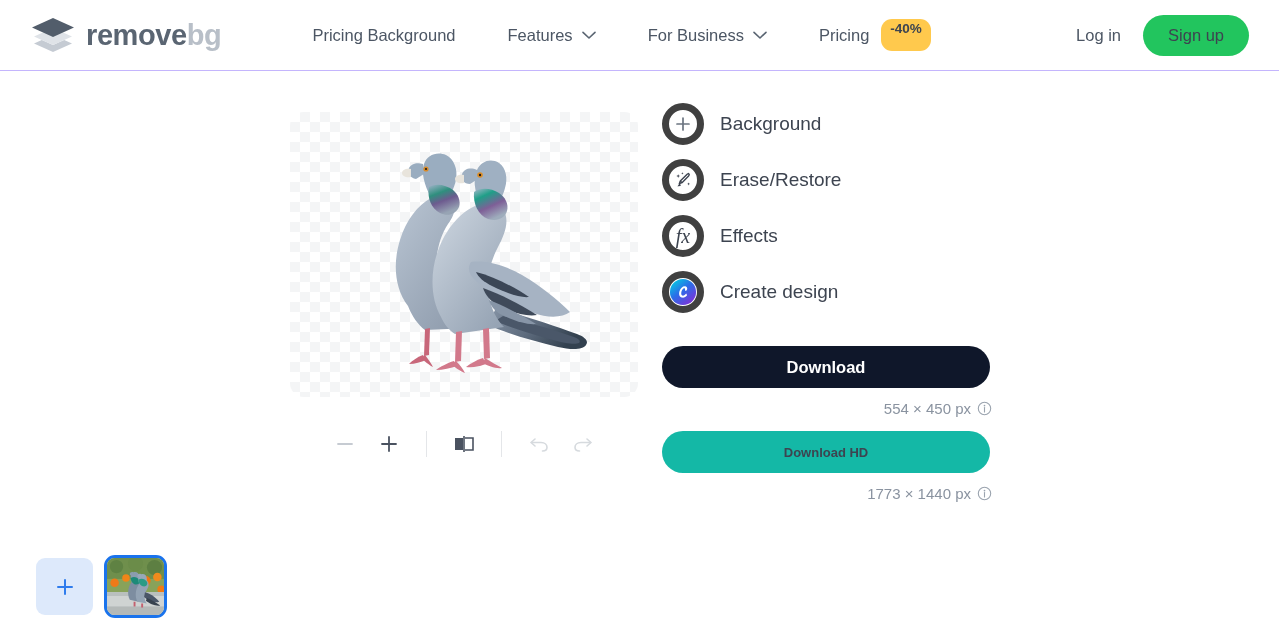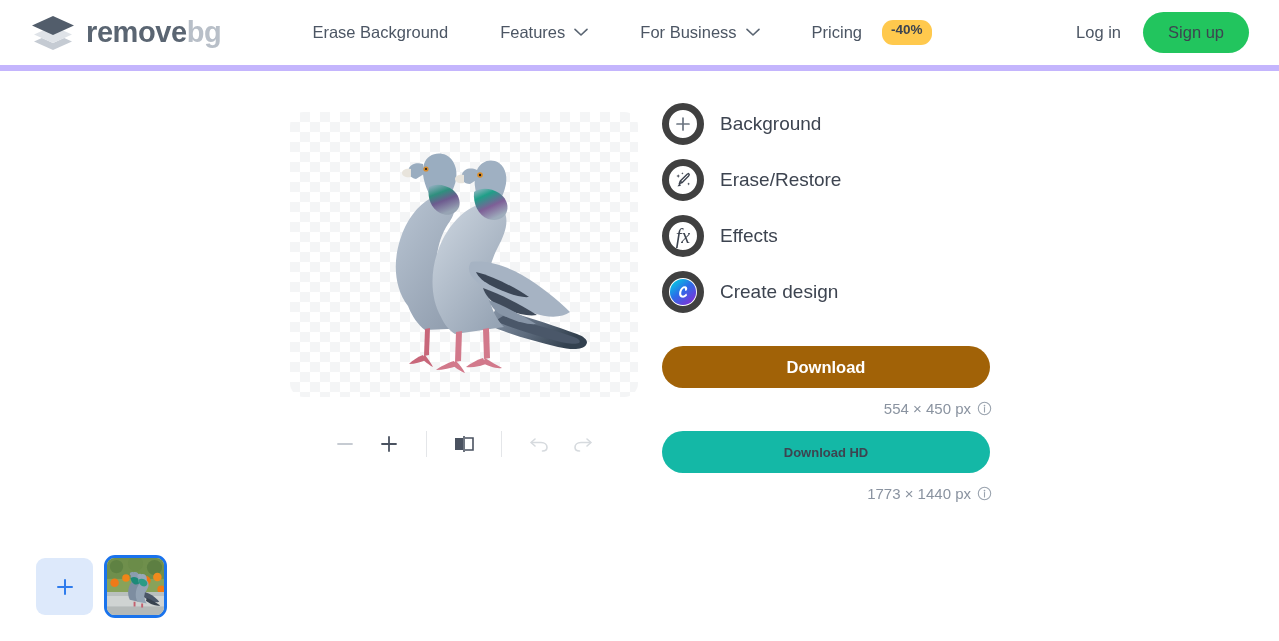--- a/index.html
+++ b/index.html
@@ -7,21 +7,21 @@
     width: 1279px; height: 641px;
     background: #ffffff;
     font-family: "Liberation Sans", sans-serif;
     overflow: hidden;
   }
 
   
   .header {
     position: relative;
     height: 71px;
-    border-bottom: 6px solid #c4b5fd;
+    border-bottom: 1px solid #c4b5fd;
     display: flex;
     align-items: center;
   }
   .logo-wrap {
     display: flex; align-items: center;
     margin-left: 30px;
     gap: 10px;
     cursor: pointer;
   }
   .logo-mark { width: 46px; height: 40px; display: block; }
@@ -47,23 +47,23 @@
     cursor: pointer;
     white-space: nowrap;
   }
   .chev { display: block; }
   .badge {
     background: #ffc94d;
     color: #3d4450;
     font-size: 13.5px;
     font-weight: 700;
     border-radius: 11px;
-    padding: 3px 9px 8px;
+    padding: 3px 9px 15px;
     line-height: 1;
-    margin-left: 11px;
+    margin-left: 3px;
   }
 
   .header-right {
     position: absolute;
     right: 30px;
     display: flex; align-items: center; gap: 6px;
   }
   .login-link {
     font-size: 16.5px; color: #4c5664;
     padding: 9px 16px;
@@ -141,21 +141,21 @@
   .fx-glyph {
     font-family: "Liberation Serif", serif;
     font-style: italic;
     font-size: 20px;
     color: #3d4450;
   }
 
   .dl-wrap { margin-top: 26px; }
   .btn-download {
     display: block; width: 328px; height: 42px;
-    background: #a16207; color: #fff;
+    background: #0f172a; color: #fff;
     font-size: 16.5px; font-weight: 700;
     border: none; border-radius: 21px;
     cursor: pointer; font-family: inherit;
   }
   .btn-hd {
     display: block; width: 328px; height: 42px;
     background: #14b8a6; color: #3d4450;
     font-size: 13px;
     border: none; border-radius: 21px;
     cursor: pointer; font-family: inherit;
@@ -202,21 +202,21 @@
       <polygon points="23,12 43,21 23,30 3,21" fill="#ffffff"></polygon>
       <polygon points="23,13 42,21.5 23,30 4,21.5" fill="#dfe3e8"></polygon>
       <polygon points="23,3 44,12.5 23,22 2,12.5" fill="#525d6b"></polygon>
     </svg>
     <div class="logo-text"><span class="logo-remove">remove</span><span class="logo-bg">bg</span></div>
   </div>
 
   <div class="nav">
 
     <div class="nav-item">
-      <span>Erase Background</span>
+      <span>Pricing Background</span>
     </div>
 
     <div class="nav-item">
       <span>Features</span>
       <svg class="chev" width="14" height="9" viewBox="0 0 14 9">
         <path d="M1 1.3 L7 7 L13 1.3" fill="none" stroke="#5a6572" stroke-width="1.6" stroke-linecap="round" stroke-linejoin="round"></path>
       </svg>
     </div>
 
     <div class="nav-item">

